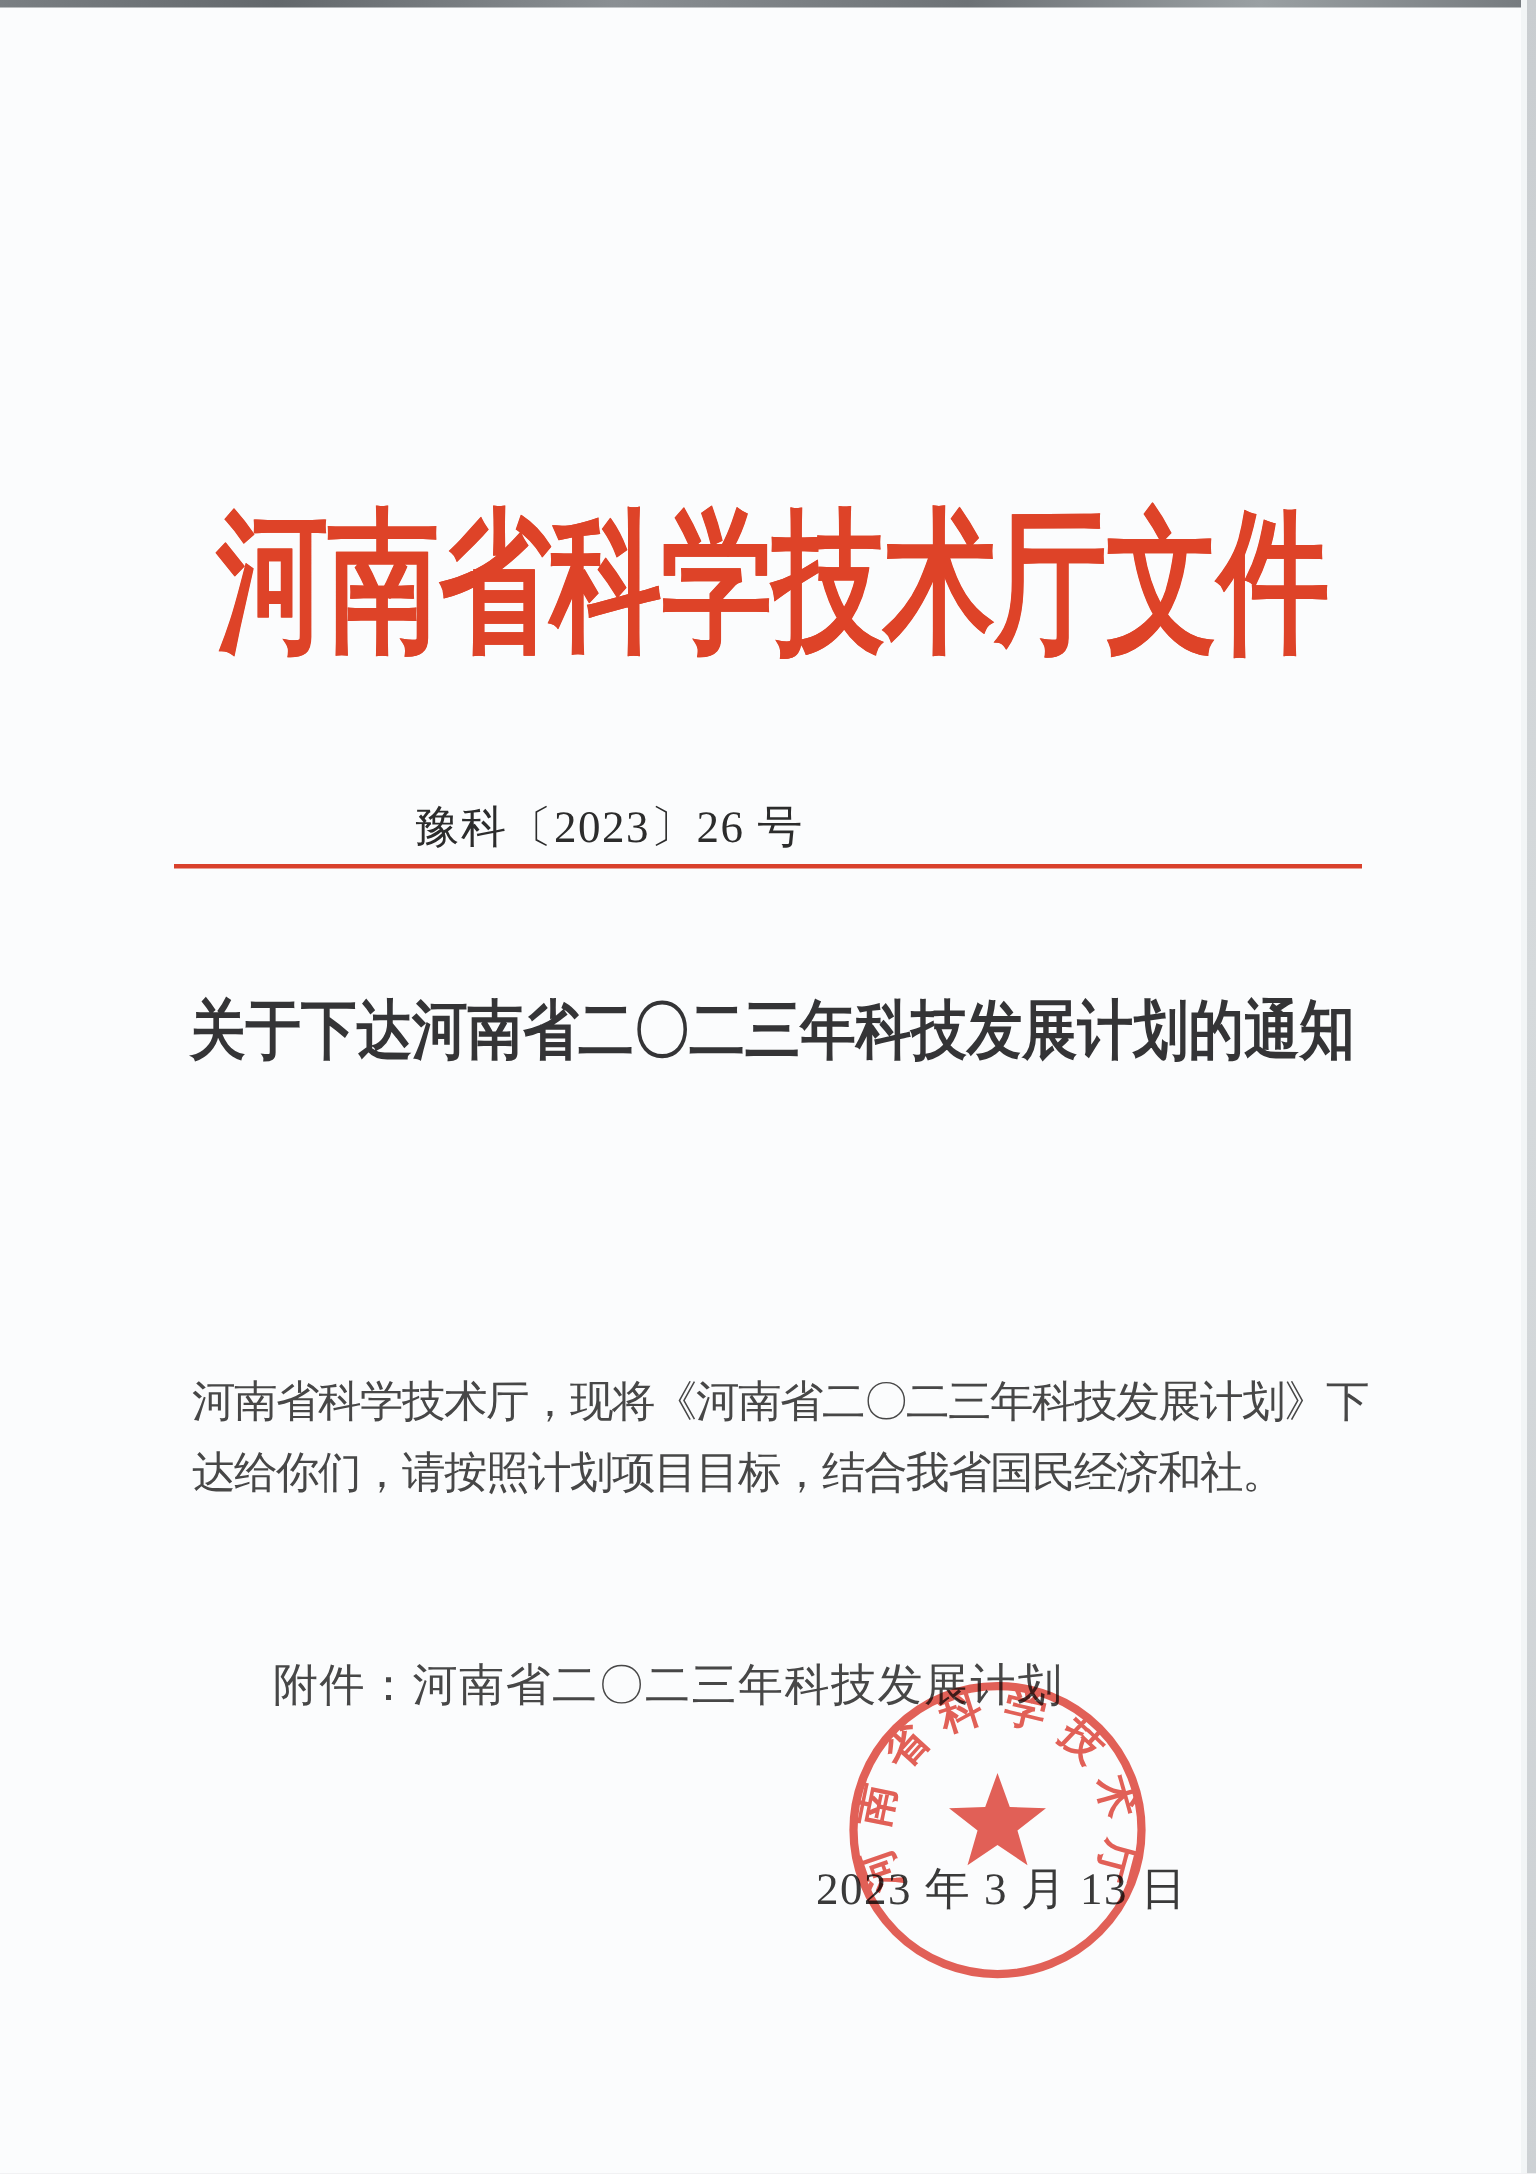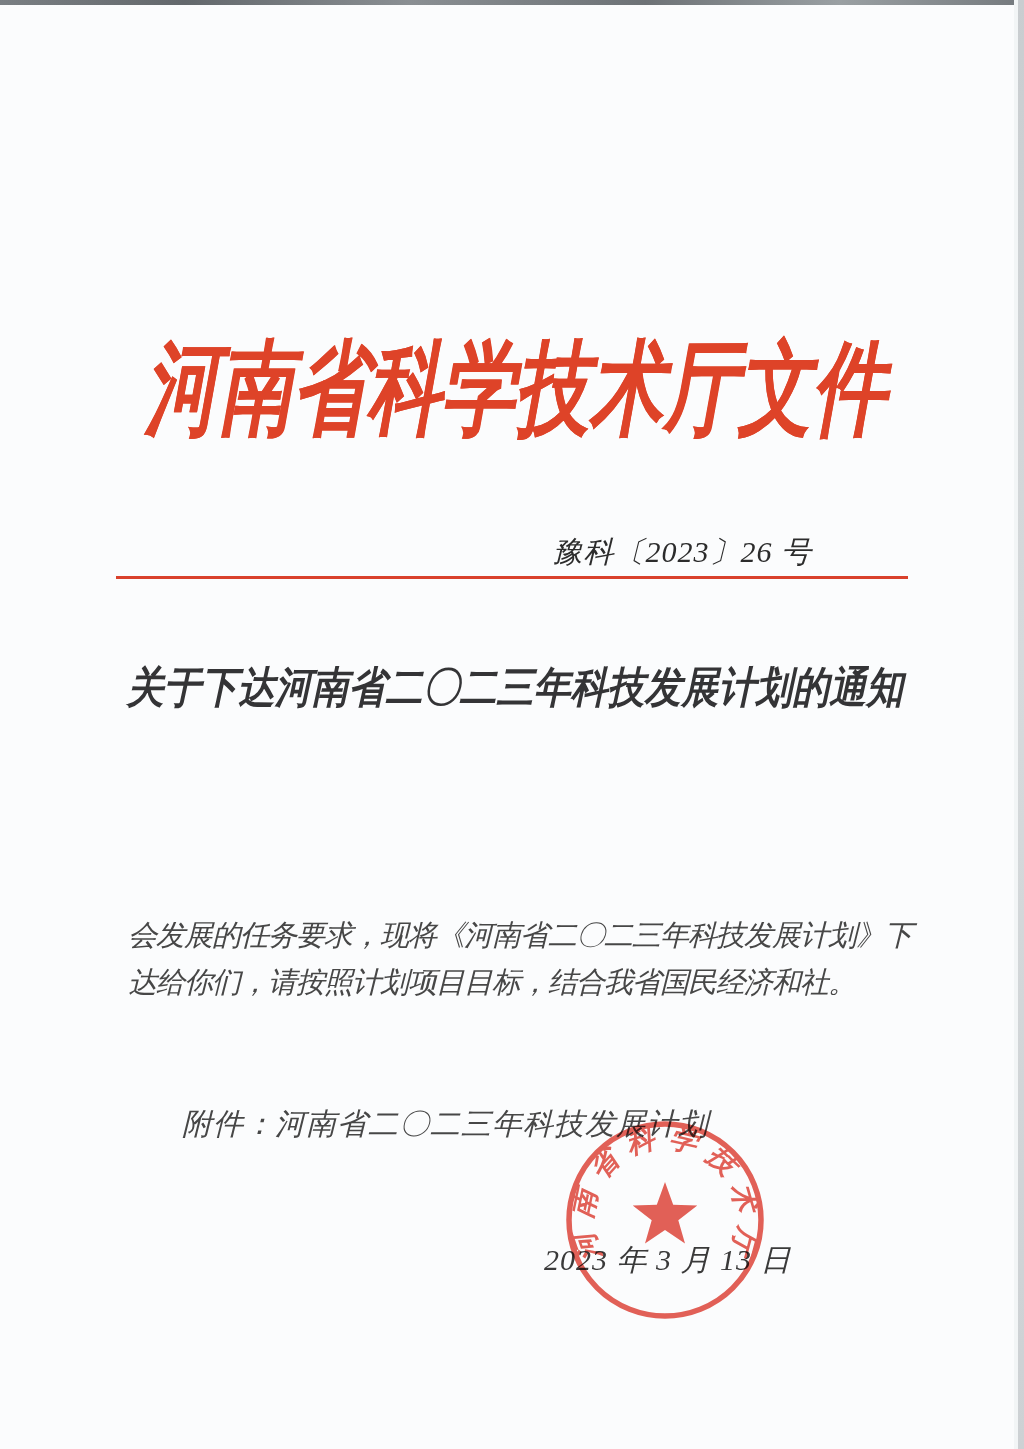--- a/index.html
+++ b/index.html
@@ -9,21 +9,20 @@
     font-family: "Liberation Serif", "DejaVu Serif", serif;
   }
   .page {
     position: relative;
     width: 1024px;
     height: 1449px;
     margin: 0 auto;
     background: #fbfcfd;
     overflow: hidden;
     color: #3b3b3b;
-    font-style: italic;
   }
   
   .scan-edge-top {
     position: absolute;
     top: 0; left: 0;
     width: 100%; height: 5px;
     background: linear-gradient(90deg, #7a7f83 0%, #63686c 18%, #8a8f93 40%, #6d7276 63%, #9aa0a3 82%, #74797d 100%);
   }
   .scan-edge-right {
     position: absolute;
@@ -51,21 +50,21 @@
     transform: translateX(-50%) scaleX(0.72);
     letter-spacing: 0px;
     text-shadow: 0.5px 0 0 #de4328;
   }
 
   .doc-number {
     position: absolute;
     top: 534px;
     left: 0;
     width: 812px;
-    text-align: right;
+    text-align: center;
     font-size: 30px;
     line-height: 36px;
     color: #2c2c2c;
     letter-spacing: 1px;
   }
 
   .red-line {
     position: absolute;
     top: 576px;
     left: 116px;
@@ -145,21 +144,21 @@
   <div class="header-title">河南省科学技术厅文件</div>
 
   <div class="doc-number">豫科〔2023〕26 号</div>
 
   <div class="red-line"></div>
 
   <div class="notice-title">关于下达河南省二〇二三年科技发展计划的通知</div>
 
 
   <div class="body-text para-2">
-    <div>会发展的任务要求，现将《河南省二〇二三年科技发展计划》下</div>
+    <div>河南省科学技术厅，现将《河南省二〇二三年科技发展计划》下</div>
     <div>达给你们，请按照计划项目目标，结合我省国民经济和社。</div>
   </div>
 
   <div class="attachment-line">附件：河南省二〇二三年科技发展计划</div>
 
   <div class="issue-date">2023 年 3 月 13 日</div>
 
   <div class="seal">
     <svg width="212" height="212" viewBox="0 0 212 212" xmlns="http://www.w3.org/2000/svg">
       <defs>

